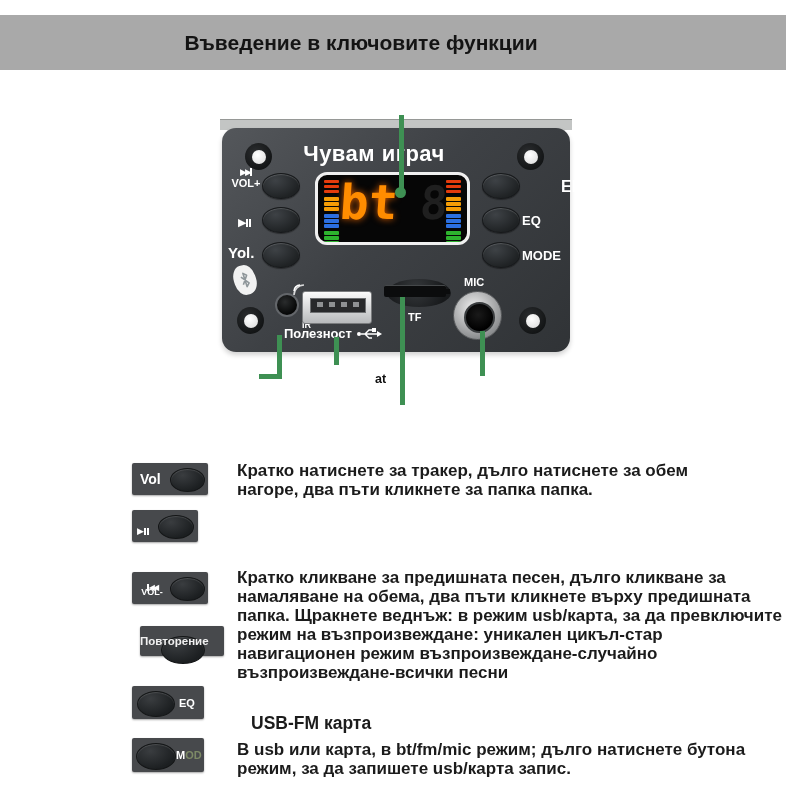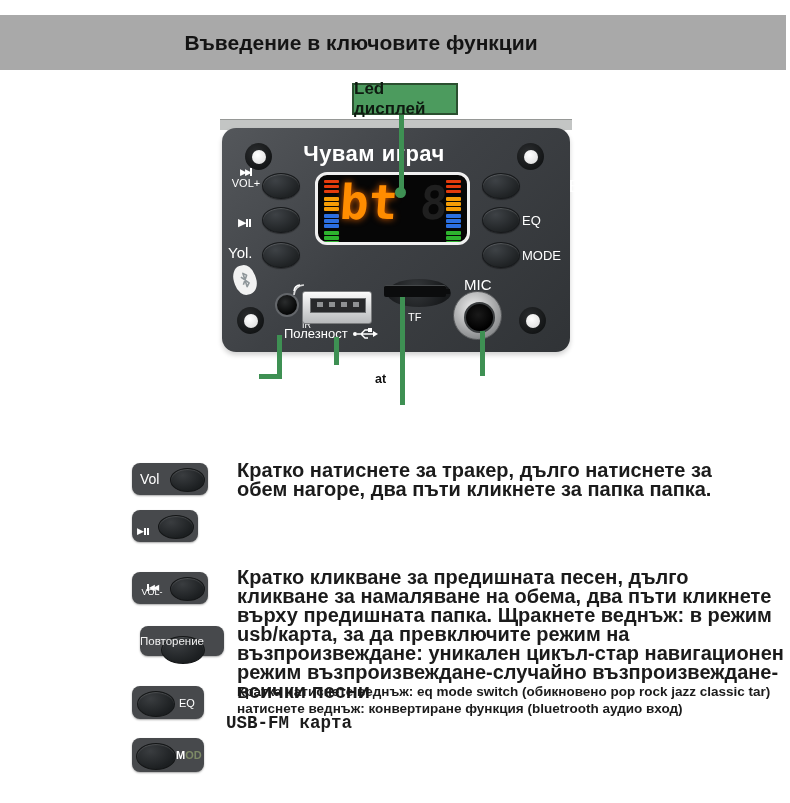--- a/index.html
+++ b/index.html
@@ -41,21 +41,21 @@
                font-weight:700;letter-spacing:.5px;}
   .screw{width:27px;height:27px;border-radius:50%;background:radial-gradient(circle at 40% 35%,#2b2d2f,#121415 75%);}
   .screw::after{content:"";position:absolute;left:6.5px;top:6.5px;width:14px;height:14px;border-radius:50%;
                 background:radial-gradient(circle at 40% 35%,#ffffff,#d9d9d9);}
   #screw-tl{left:23px;top:15px;} #screw-tr{left:295px;top:15px;}
   #screw-bl{left:15px;top:179px;} #screw-br{left:297px;top:179px;}
 
   .btn{width:36px;height:24px;border-radius:50%;
        background:radial-gradient(ellipse at 35% 28%,#3e4246,#1f2224 72%);
        border:1px solid #17191b;box-shadow:inset 0 1px 1px rgba(255,255,255,.18),0 1px 1px rgba(0,0,0,.4);}
-  .blab{color:#fff;font-weight:400;}
+  .blab{color:#fff;font-weight:700;}
 
   
   #display{left:93px;top:44px;width:155px;height:73px;background:#060606;border:3px solid #f0f0f0;
            border-radius:12px;box-sizing:border-box;overflow:hidden;}
   .bars{top:5px;width:15px;display:flex;flex-direction:column;}
   #bars-l{left:6px;} #bars-r{right:6px;}
   .bar{width:15px;height:3.4px;margin-bottom:1.6px;border-radius:1px;}
   .bar-gap{margin-top:2.2px;}
   #seg-val{left:22px;top:-1px;font-family:"DejaVu Sans Mono",monospace;font-weight:700;font-size:48px;
            color:#ff8c00;transform:skewX(-4deg);text-shadow:0 0 7px rgba(255,110,0,.85);}
@@ -79,50 +79,47 @@
               background:radial-gradient(circle at 45% 35%,#35383b,#17191b 75%);}
   #tf-card{left:162px;top:157px;width:62px;height:11px;background:#0b0c0d;border-radius:2px;
            border-top:1px solid #45484a;}
   #tf-card::after{content:"";position:absolute;right:-4px;top:3px;width:8px;height:5px;background:#0b0c0d;}
   #mic-jack{left:231px;top:163px;width:49px;height:49px;border-radius:50%;
             background:radial-gradient(circle at 42% 35%,#f0f0f0,#828486 80%);border:1px solid #5b5d5f;box-sizing:border-box;}
   #mic-jack .hole{position:absolute;left:10px;top:10px;width:27px;height:27px;border-radius:50%;
                   background:radial-gradient(circle at 45% 40%,#1a1a1a,#000 70%);border:2px solid #3a3d3f;}
 
   
-  .tile{background:#47494c;border-radius:8px;box-shadow:0 1px 2px rgba(0,0,0,.35);}
+  .tile{background:#47494c;border-radius:2px;box-shadow:0 1px 2px rgba(0,0,0,.35);}
   .oval{position:absolute;border-radius:50%;
         background:radial-gradient(ellipse at 35% 28%,#3a3d40,#1c1f21 72%);
         border:1px solid #141617;box-shadow:inset 0 1px 1px rgba(255,255,255,.15);}
-  .ptext{color:#1b1b1b;font-weight:700;font-size:20px;line-height:19px;}
+  .ptext{color:#1b1b1b;font-weight:700;font-size:17px;line-height:19px;}
   #t1{left:132px;top:463px;width:76px;height:32px;}
   #t2{left:132px;top:510px;width:66px;height:32px;}
   #t3{left:132px;top:572px;width:76px;height:32px;}
   #t3b{left:140px;top:626px;width:84px;height:30px;}
   #t4{left:132px;top:686px;width:72px;height:33px;}
   #t5{left:132px;top:738px;width:72px;height:34px;}
   #p1{left:237px;top:461px;width:495px;}
   #p2{left:237px;top:506px;width:522px;}
   #p3{left:237px;top:568px;width:548px;}
   #p4{left:237px;top:684px;width:548px;font-size:13.5px;line-height:16.5px;}
-  #p4b{left:226px;top:714px;font-size:17.5px;font-family:Liberation Mono, monospace;}
+  #p4b{left:251px;top:714px;font-size:17.5px;}
   #p5{left:237px;top:740px;width:528px;}
 </style>
 </head>
 <body>
 
 <div id="stage">
 
   <div class="abs" id="banner">
     <div class="t">Въведение в ключовите функции</div>
   </div>
 
-  <div class="abs gbox" id="led-box">
-    <span>Led дисплей</span>
-  </div>
   <div class="abs" id="usb-at">at</div>
 
   <div class="abs gline" id="ln-led"></div>
   <div class="abs" id="ln-dot"></div>
   <div class="abs gline" id="ln-ir-v"></div>
   <div class="abs gline" id="ln-ir-h"></div>
   <div class="abs gline" id="ln-usb"></div>
   <div class="abs gline" id="ln-tf"></div>
   <div class="abs gline" id="ln-mic"></div>
 
@@ -179,21 +176,21 @@
 
     <div class="abs" style="left:16px;top:84px;">
       <span class="icon-glyph" style="font-size:11px;">▶</span><span class="ibar"></span><span class="ibar" style="margin-left:1px;"></span>
     </div>
     <div class="abs btn" style="left:40px;top:79px;"></div>
 
     <div class="abs blab" style="left:6px;top:116px;font-size:15px;">Yol.</div>
     <div class="abs btn" style="left:40px;top:114px;"></div>
 
     <div class="abs btn" style="left:260px;top:45px;"></div>
-    <div class="abs blab" style="left:316px;top:50px;font-size:16px;padding-left:31px;">EPEAT</div>
+    <div class="abs blab" style="left:308px;top:50px;font-size:16px;padding-left:31px;">EPEAT</div>
     <div class="abs btn" style="left:260px;top:79px;"></div>
     <div class="abs blab" style="left:300px;top:85px;font-size:13px;">EQ</div>
     <div class="abs btn" style="left:260px;top:114px;"></div>
     <div class="abs blab" style="left:300px;top:120px;font-size:13px;">MODE</div>
 
     <div class="abs" id="bt-badge">
       <svg width="12" height="18" viewBox="0 0 12 18">
         <path d="M3 5 L9 13 L6 16 L6 2 L9 5 L3 13" fill="none" stroke="#8f979b" stroke-width="1.6" stroke-linejoin="round"></path>
       </svg>
     </div>
@@ -224,21 +221,21 @@
           <rect x="16" y="1" width="4" height="4" fill="#fff"></rect>
           <path d="M21 4 L26 7 L21 10 Z" fill="#fff"></path>
         </svg>
       </span>
     </div>
 
     <div class="abs" id="tf-housing"></div>
     <div class="abs" id="tf-card"></div>
     <div class="abs blab" style="left:186px;top:183px;font-size:11px;">TF</div>
 
-    <div class="abs blab" style="left:242px;top:148px;font-size:15px;">MIC</div>
+    <div class="abs blab" style="left:242px;top:148px;font-size:11px;">MIC</div>
     <div class="abs" id="mic-jack">
       <div class="hole"></div>
     </div>
   </div>
 
   <div class="abs tile" id="t1">
     <span class="blab abs" style="left:8px;top:8px;font-size:14px;">Vol</span>
     <div class="oval" style="left:38px;top:5px;width:33px;height:22px;"></div>
   </div>
   <div class="abs ptext" id="p1">Кратко натиснете за тракер, дълго натиснете за обем нагоре, два пъти кликнете за папка папка.</div>
@@ -260,21 +257,21 @@
   <div class="abs tile" id="t3b">
     <div class="oval" style="left:21px;top:10px;width:42px;height:26px;"></div>
     <span class="blab abs" style="left:0;top:9px;width:60px;text-align:center;font-size:11.5px;color:#f0f0f0;">Повторение</span>
   </div>
   <div class="abs ptext" id="p3">Кратко кликване за предишната песен, дълго кликване за намаляване на обема, два пъти кликнете върху предишната папка. Щракнете веднъж: в режим usb/карта, за да превключите режим на възпроизвеждане: уникален цикъл-стар навигационен режим възпроизвеждане-случайно възпроизвеждане-всички песни</div>
 
   <div class="abs tile" id="t4">
     <div class="oval" style="left:5px;top:5px;width:36px;height:24px;"></div>
     <span class="blab abs" style="left:47px;top:11px;font-size:11px;">EQ</span>
   </div>
-  <div class="abs ptext" id="p4">Кратка натиснете веднъж: eq mode switch (обикновено pop rock jazz classic tar) натиснете веднъж: конвертиране функция (bluetrooth аудио вход)</div>
   <div class="abs ptext" id="p4b">USB-FM карта</div>
 
   <div class="abs tile" id="t5">
     <div class="oval" style="left:4px;top:5px;width:38px;height:25px;"></div>
     <span class="abs" style="left:44px;top:11px;font-size:11px;font-weight:700;"><span style="color:#fff;">M</span><span style="color:#7d8a66;">OD</span></span>
   </div>
+  <div class="abs ptext" id="p5">В usb или карта, в bt/fm/mic режим; дълго натиснете бутона режим, за да запишете usb/карта запис.</div>
 
 </div>
 
 </body></html>

